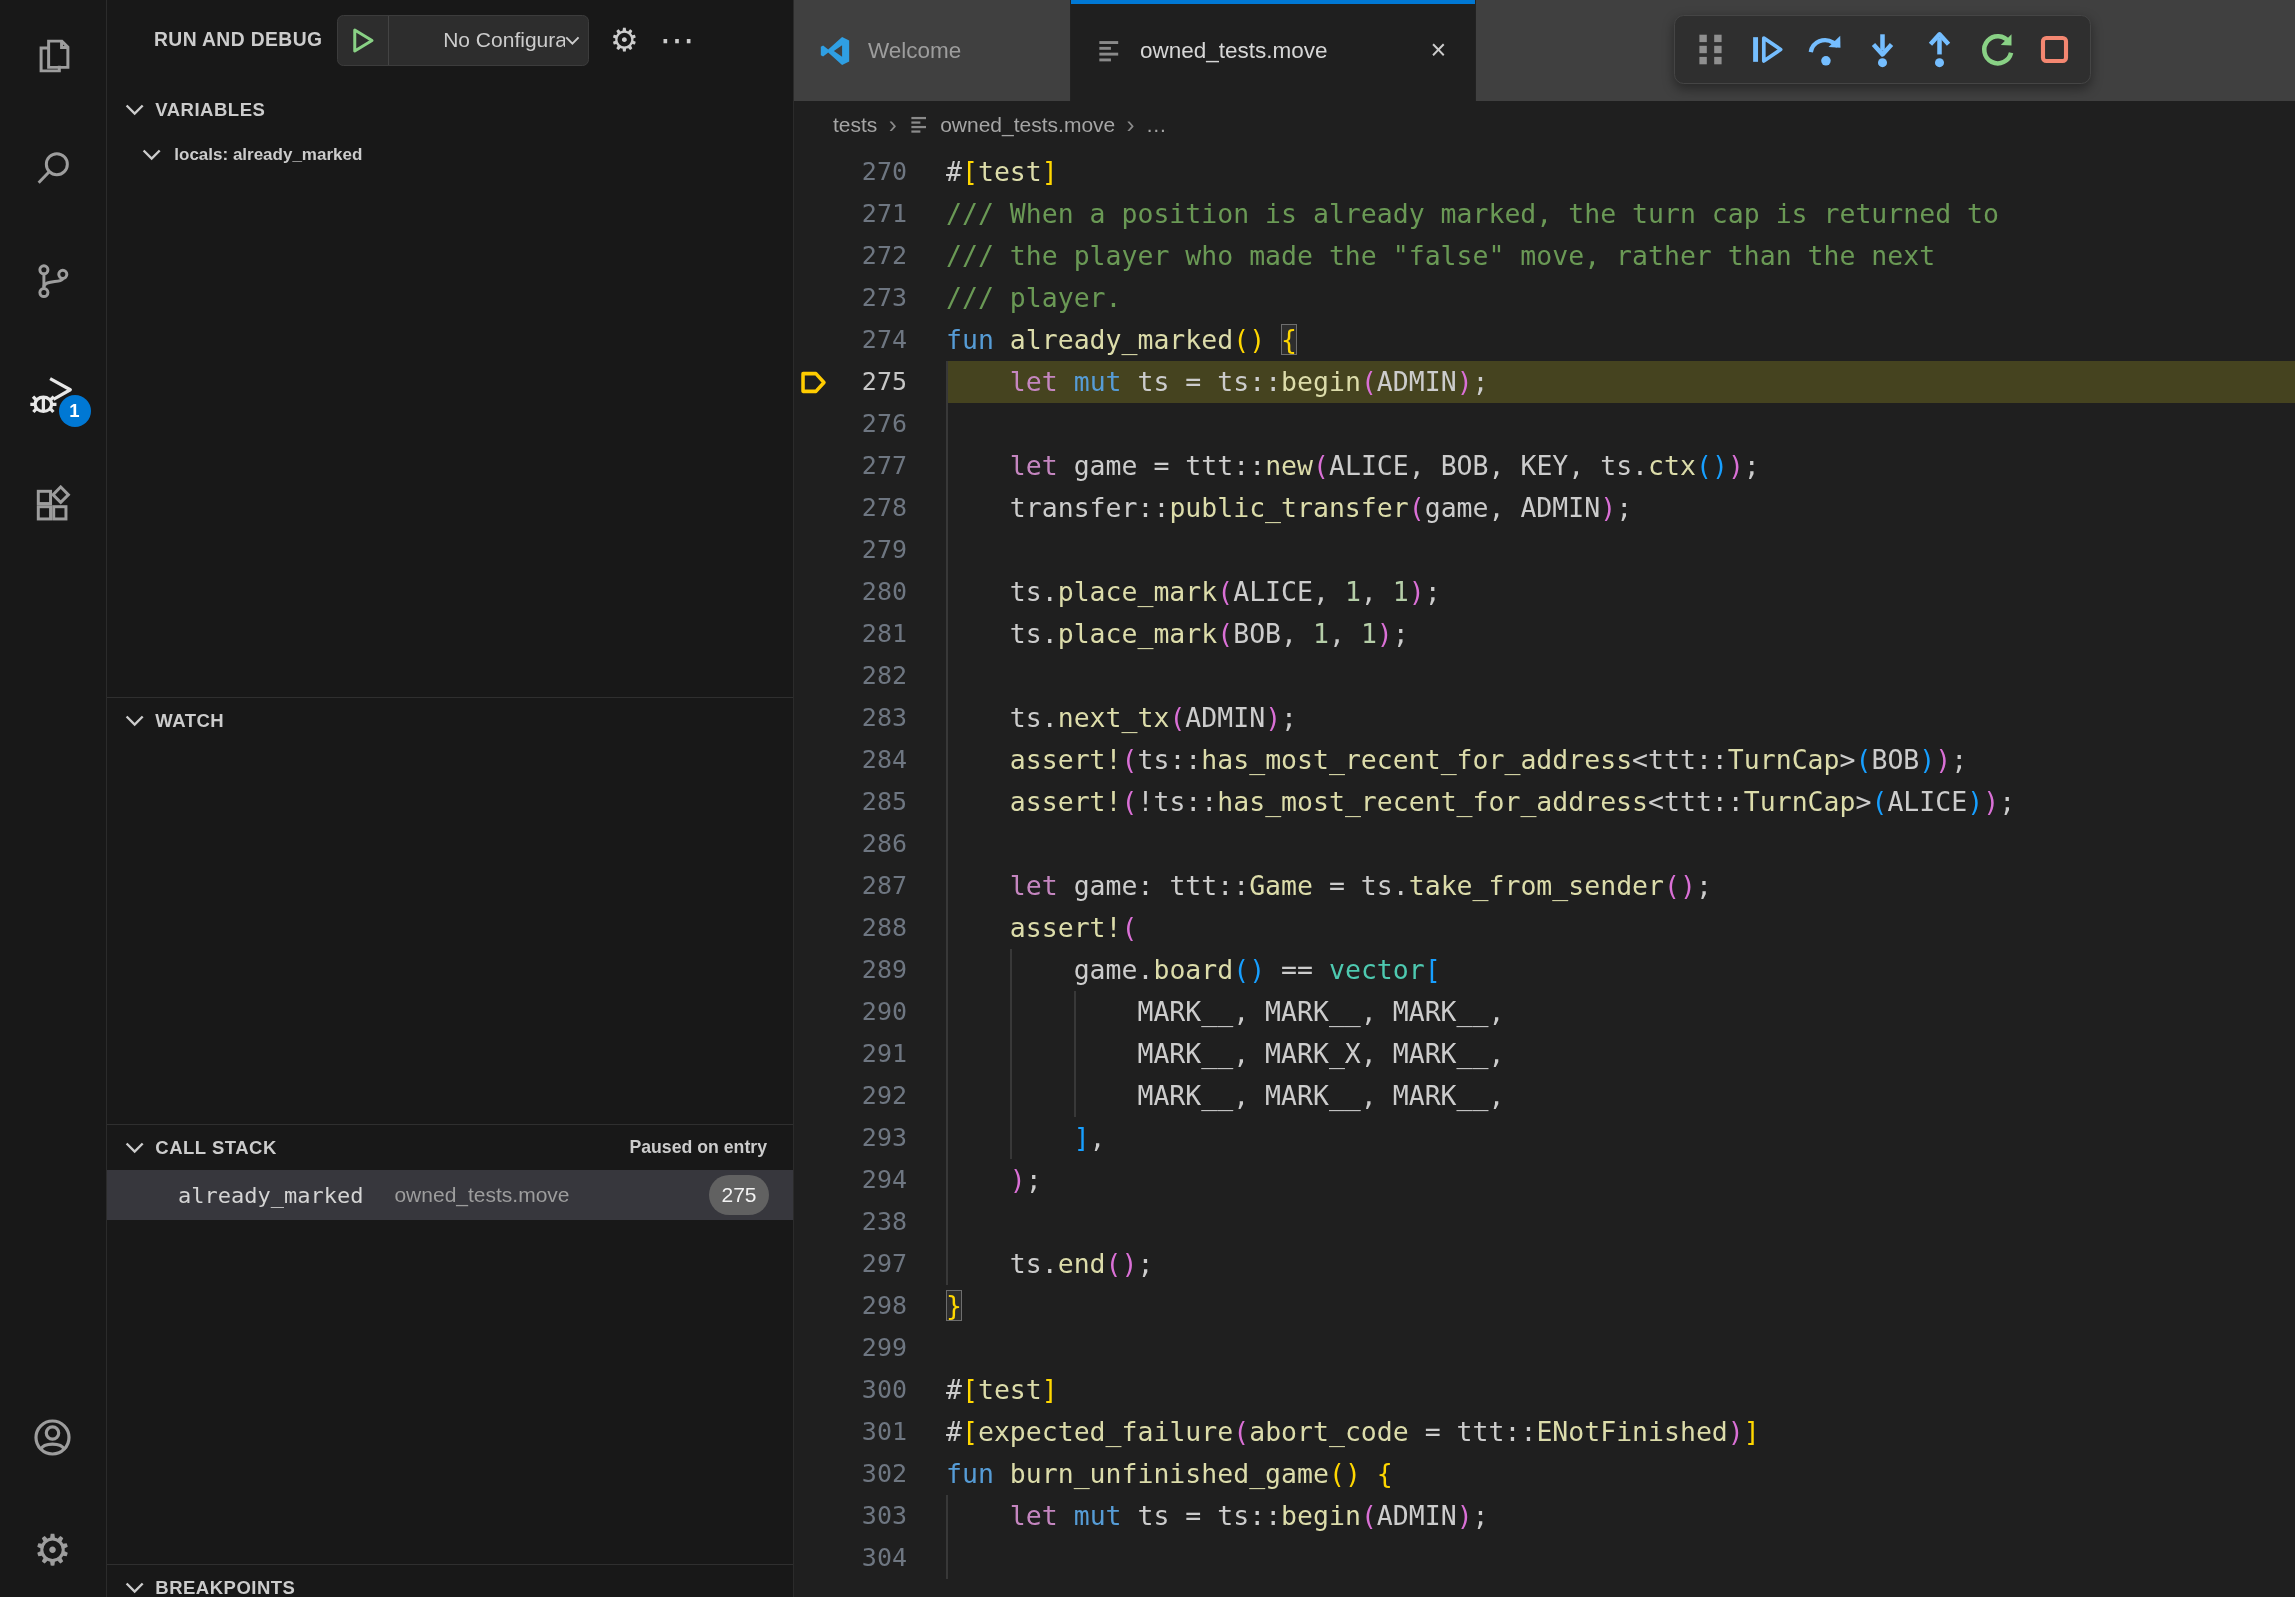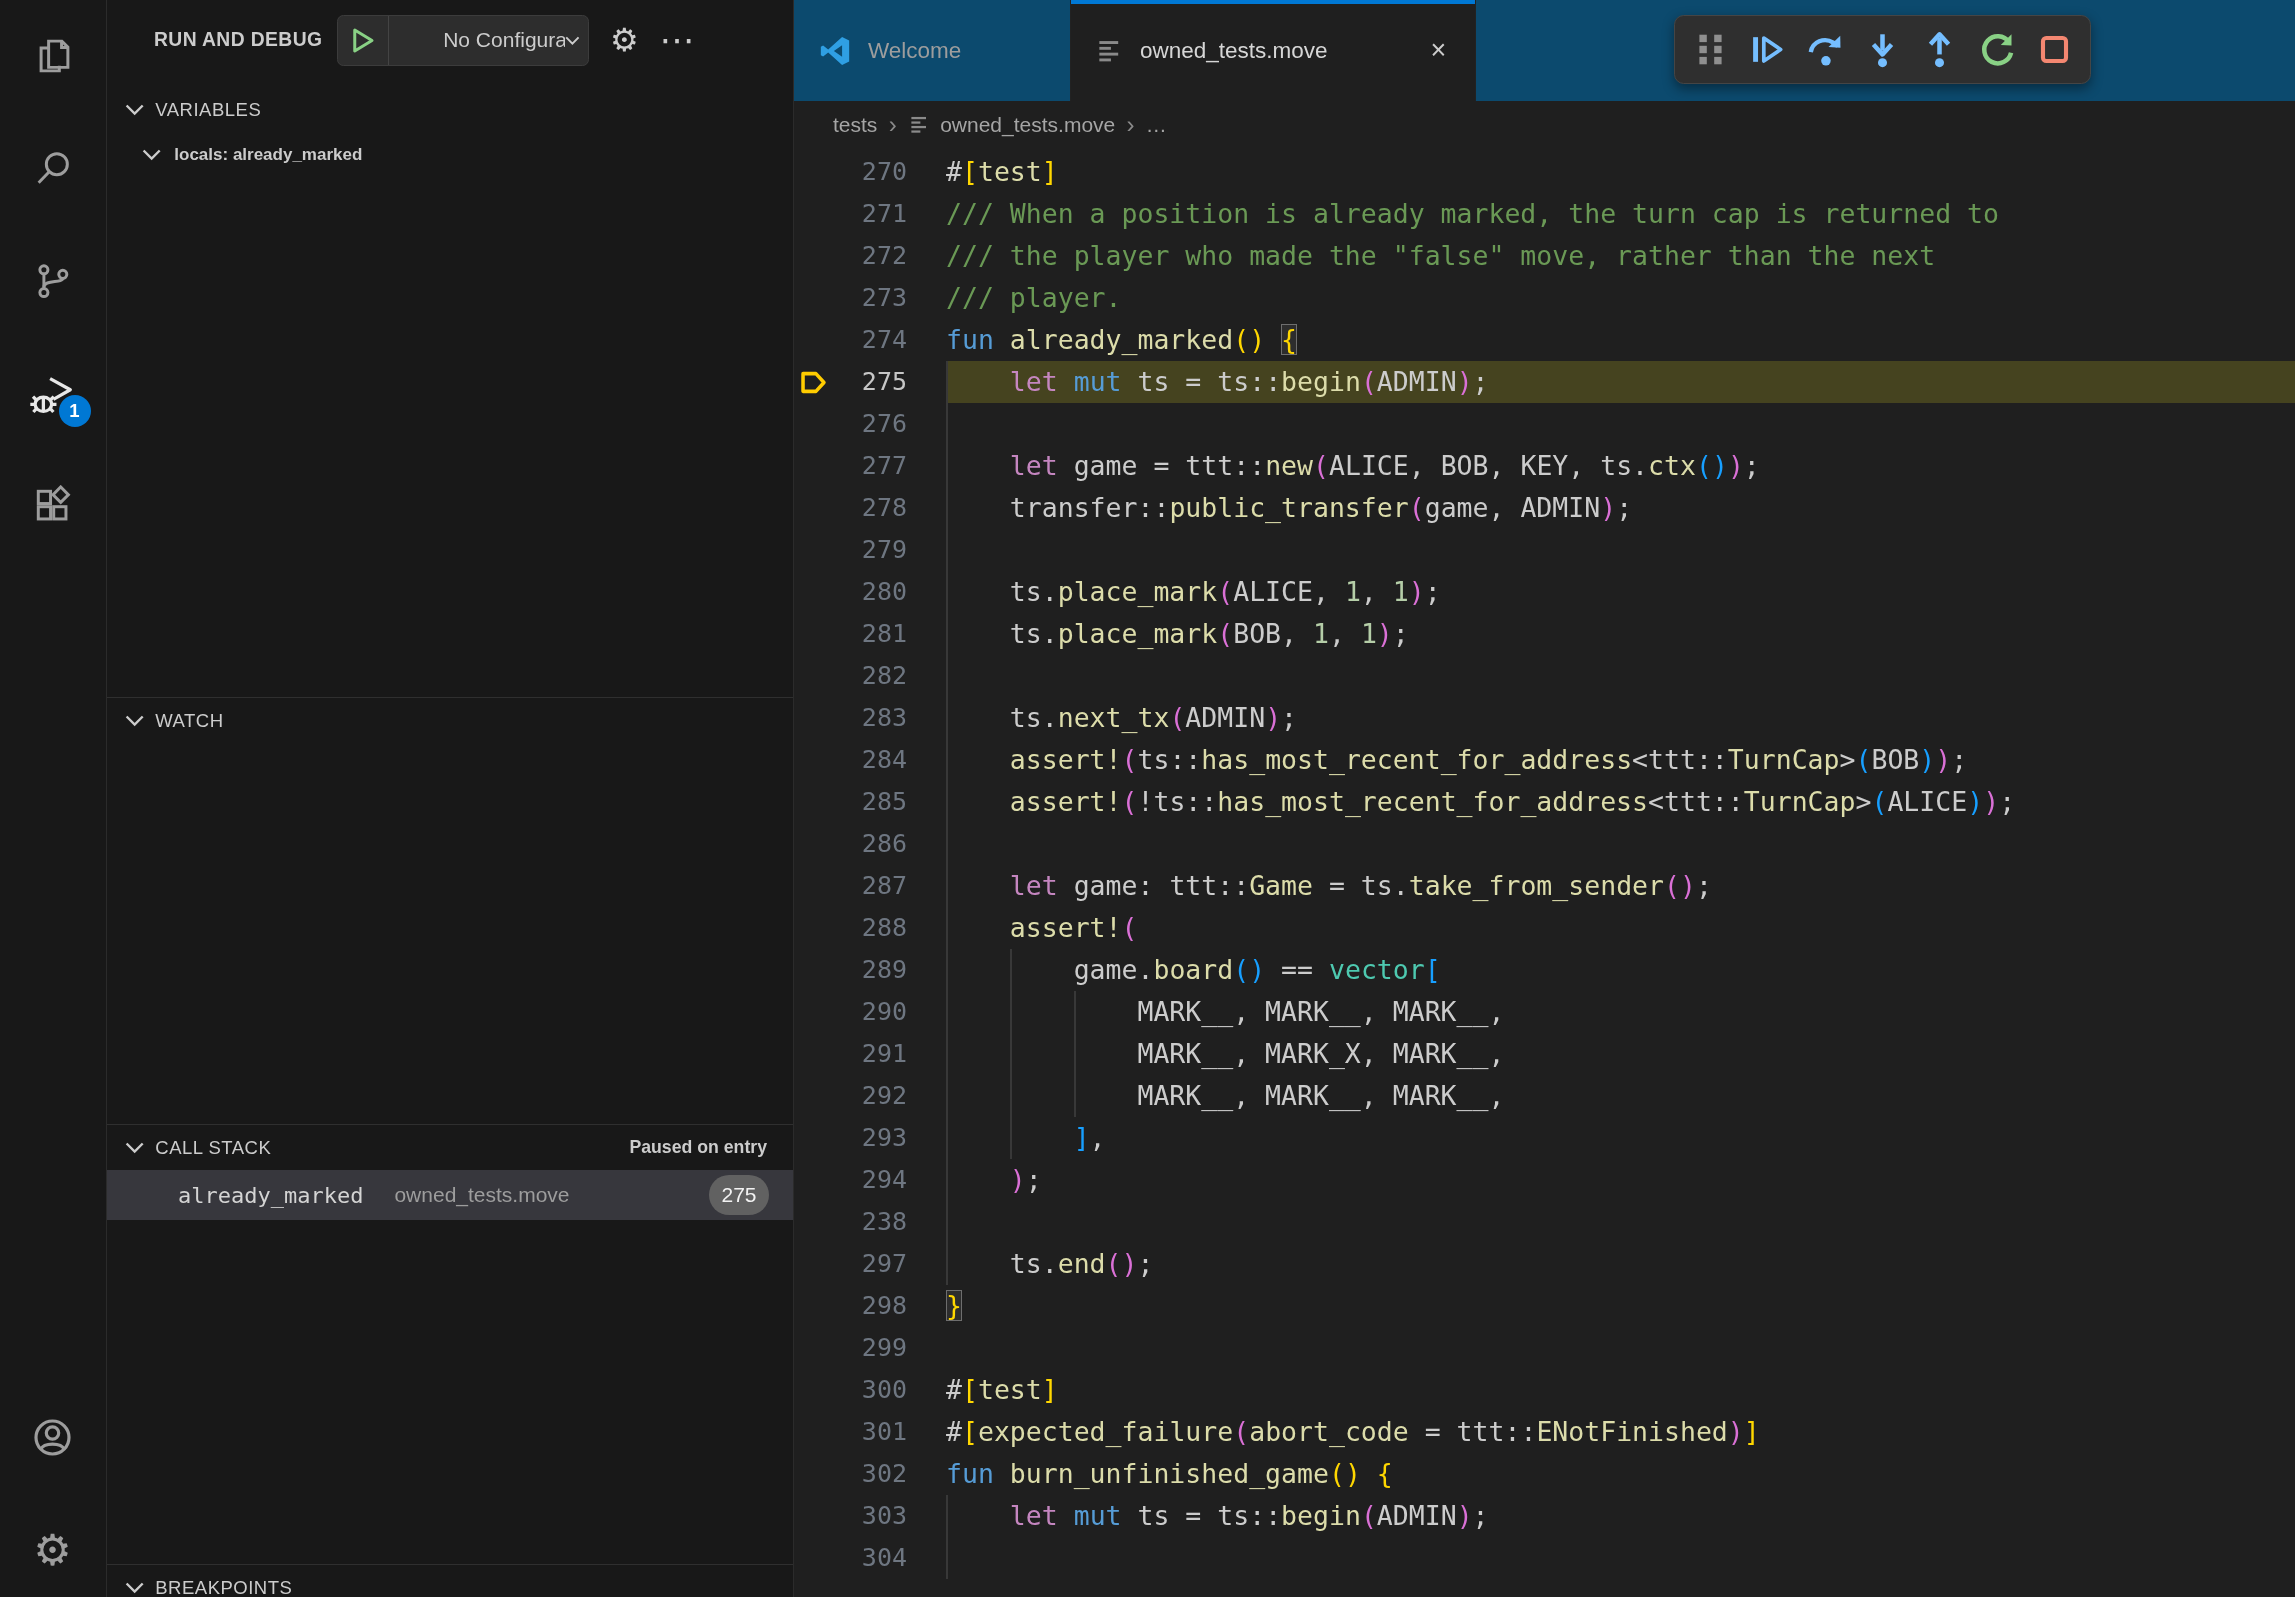--- a/index.html
+++ b/index.html
@@ -23,36 +23,36 @@
   .play-btn { width:51px; height:100%; display:flex; align-items:center; justify-content:center; cursor:pointer; border-right:1.6px solid #444444; }
   .config-dd { width:199px; height:100%; display:flex; align-items:center; padding:0 8px 0 11.3px; cursor:pointer; }
   .config-dd .dd-label { font-size:21px; color:#cccccc; white-space:nowrap; overflow:hidden; width:159px;margin-left:43px; }
   .icon-btn { margin-left:21px; cursor:pointer; display:flex; align-items:center; justify-content:center; }
   .small-gear { font-size:32px; color:#cccccc; line-height:1; }
   .more-dots { font-size:35px; color:#cccccc; line-height:0.5; }
 
   .section { position:absolute; left:0; right:0; }
   .sec-head { height:45px; display:flex; align-items:center; padding-left:17.7px; cursor:pointer; }
   .sec-head .chev { margin-right:11.3px; display:flex; }
-  .sec-label { font-size:18.5px; font-weight:normal; letter-spacing:0.5px; color:#cccccc; }
+  .sec-label { font-size:18.5px; font-weight:bold; letter-spacing:0.5px; color:#cccccc; }
   .sec-right { margin-left:auto; margin-right:26px; font-size:17.7px; font-weight:bold; color:#cccccc;text-align:center; }
   .divided { border-top:1.6px solid #2f2f2f; }
 
   .tree-item { height:45px; display:flex; align-items:center; padding-left:35px; cursor:pointer; }
   .tree-item .chev { margin-right:13px; display:flex; }
   .tree-label { font-size:17px; font-weight:600; color:#cccccc; }
 
   .stack-row { height:50px; display:flex; align-items:center; background:#37373d; padding-left:71px; cursor:pointer; }
   .stack-fn { font-family:"DejaVu Sans Mono", monospace; font-size:22px; color:#d4d4d4; }
   .stack-file { font-size:21px; color:#9d9d9d; margin-left:31px; }
   .stack-badge { margin-left:auto; margin-right:24px; min-width:60px; height:40px; border-radius:21px; background:#616161; color:#f2f2f2; font-size:21px; display:flex; align-items:center; justify-content:center; padding:0 11.3px; }
 
   
   .editor { flex:1; display:flex; flex-direction:column; position:relative; background:#1f1f1f; }
-  .tabbar { height:101px; background:#0c4a6e; display:flex; flex:none; }
+  .tabbar { height:101px; background:#404040; display:flex; flex:none; }
   .tab { display:flex; align-items:center; cursor:pointer; position:relative; padding:0 24px; border-right:1.6px solid #222222; }
   .tab.inactive { width:277px; }
   .tab.inactive .tab-label { color:#9d9d9d; }
   .tab.active { width:405px; background:#1f1f1f; }
   .tab.active::before { content:""; position:absolute; top:0; left:0; right:0; height:4px; background:#0078d4; }
   .tab-label { font-size:22.5px; color:#d6d6d6; margin-left:16px; white-space:nowrap; }
   .tab-close { margin-left:auto; font-size:27px; color:#cccccc; cursor:pointer; padding:0 4.8px; }
 
   .breadcrumbs { height:47px; display:flex; align-items:center; padding-left:39px; background:#1f1f1f; flex:none; }
   .bc-item { font-size:21px; color:#a5a5a5; cursor:pointer; white-space:nowrap; }

